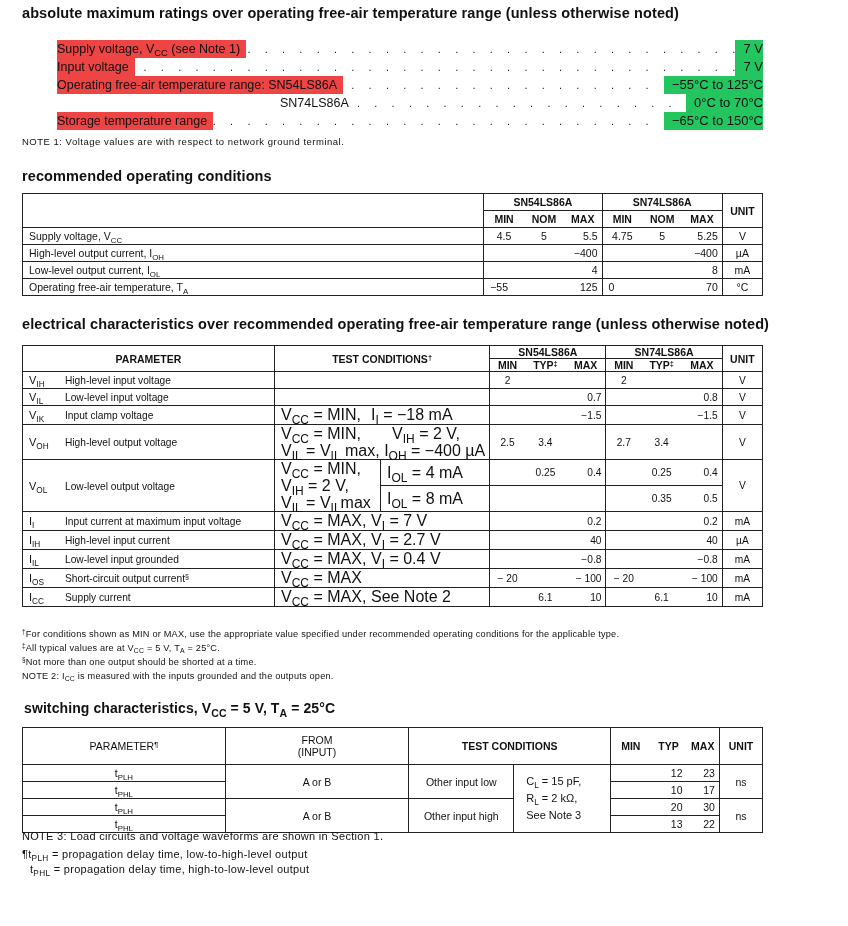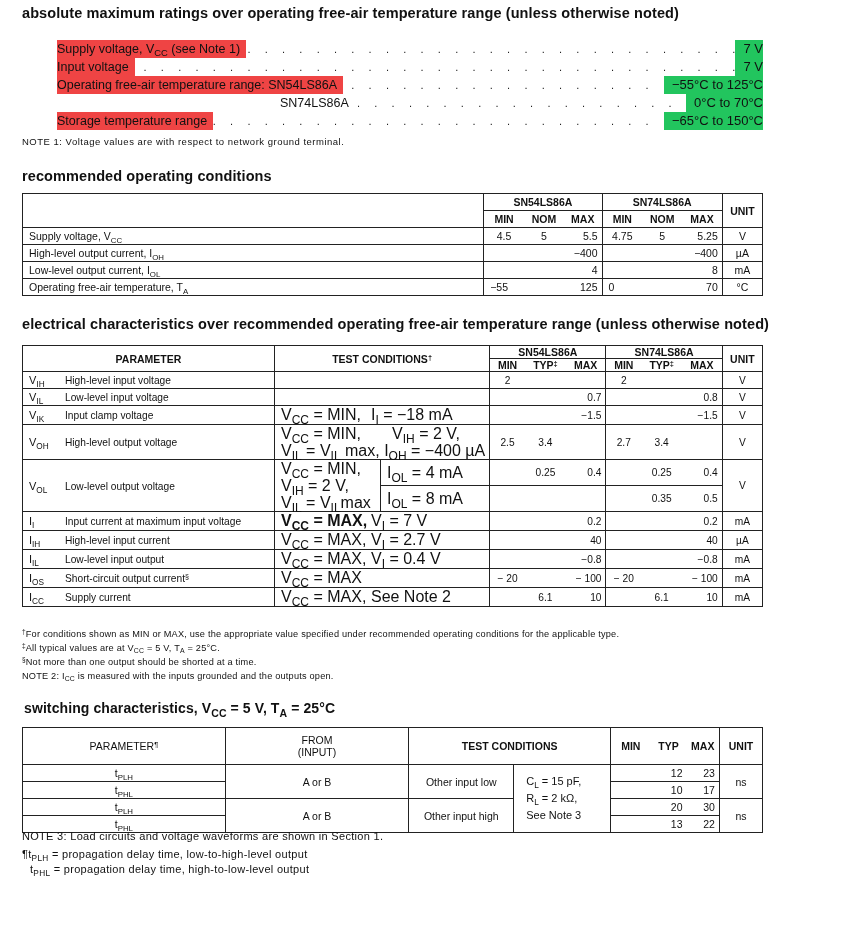--- a/index.html
+++ b/index.html
@@ -247,42 +247,42 @@
         <td class="tc l" style="height: 25px; margin-top: 48px;"><span>I</span><sub>OL</sub> <span>= 8 mA</span></td>
         <td class="nbr num"></td>
         <td class="nb num"></td>
         <td class="nbl r"></td>
         <td class="nbr num"></td>
         <td class="nb num">0.35</td>
         <td class="nbl r">0.5</td>
       </tr>
       <tr>
         <td class="l"><span class="sym"><span>I</span><sub>I</sub></span><span>Input current at maximum input voltage</span></td>
-        <td colspan="2" class="tc l"><span style="display:inline-block;width:90px;font-weight:bold;"><span>V</span><sub>CC</sub> <span>= MAX,</span></span><span>V</span><sub>I</sub> <span>= 7 V</span></td>
+        <td colspan="2" class="tc l"><span style="display:inline-block;width:90px;"><span>V</span><sub>CC</sub> <span>= MAX,</span></span><span>V</span><sub>I</sub> <span>= 7 V</span></td>
         <td class="nbr num"></td>
         <td class="nb num"></td>
         <td class="nbl r">0.2</td>
         <td class="nbr num"></td>
         <td class="nb num"></td>
         <td class="nbl r">0.2</td>
         <td class="num">mA</td>
       </tr>
       <tr>
         <td class="l"><span class="sym"><span>I</span><sub>IH</sub></span><span>High-level input current</span></td>
         <td colspan="2" class="tc l"><span style="display:inline-block;width:90px;"><span>V</span><sub>CC</sub> <span>= MAX,</span></span><span>V</span><sub>I</sub> <span>= 2.7 V</span></td>
         <td class="nbr num"></td>
         <td class="nb num"></td>
         <td class="nbl r">40</td>
         <td class="nbr num"></td>
         <td class="nb num"></td>
         <td class="nbl r">40</td>
         <td class="num">µA</td>
       </tr>
       <tr>
-        <td class="l"><span class="sym"><span>I</span><sub>IL</sub></span><span>Low-level input output</span></td>
+        <td class="l"><span class="sym"><span>I</span><sub>IL</sub></span><span>Low-level input grounded</span></td>
         <td colspan="2" class="tc l"><span style="display:inline-block;width:90px;"><span>V</span><sub>CC</sub> <span>= MAX,</span></span><span>V</span><sub>I</sub> <span>= 0.4 V</span></td>
         <td class="nbr num"></td>
         <td class="nb num"></td>
         <td class="nbl r">−0.8</td>
         <td class="nbr num"></td>
         <td class="nb num"></td>
         <td class="nbl r">−0.8</td>
         <td class="num">mA</td>
       </tr>
       <tr>

